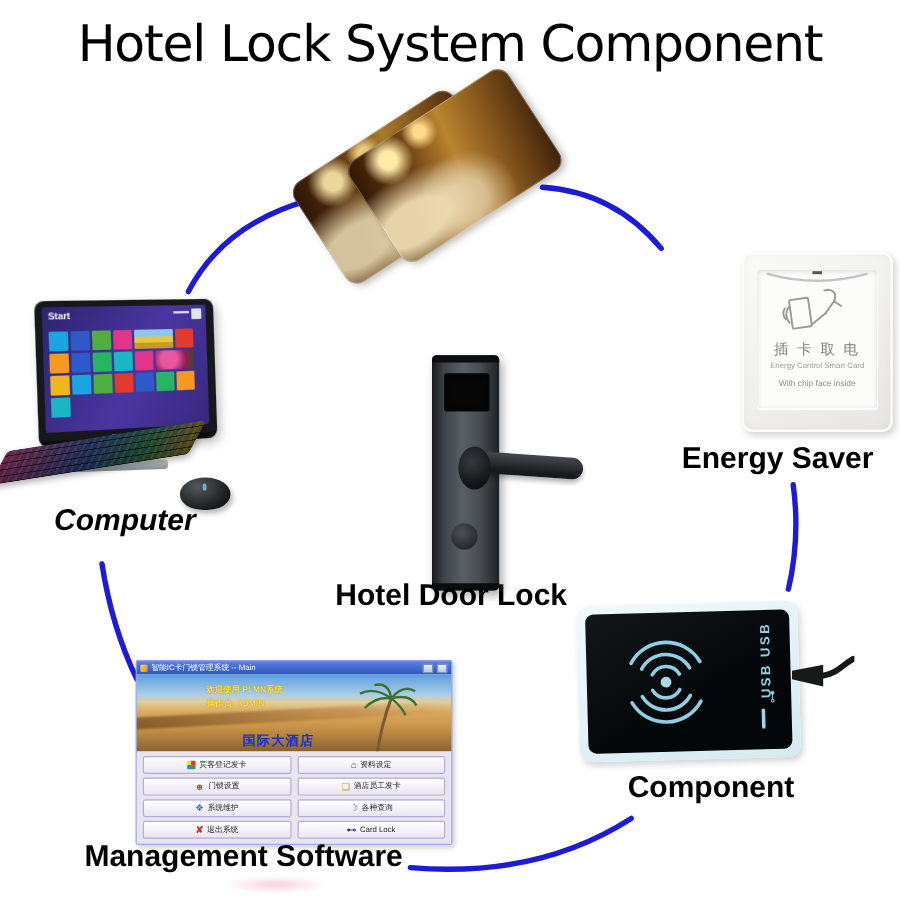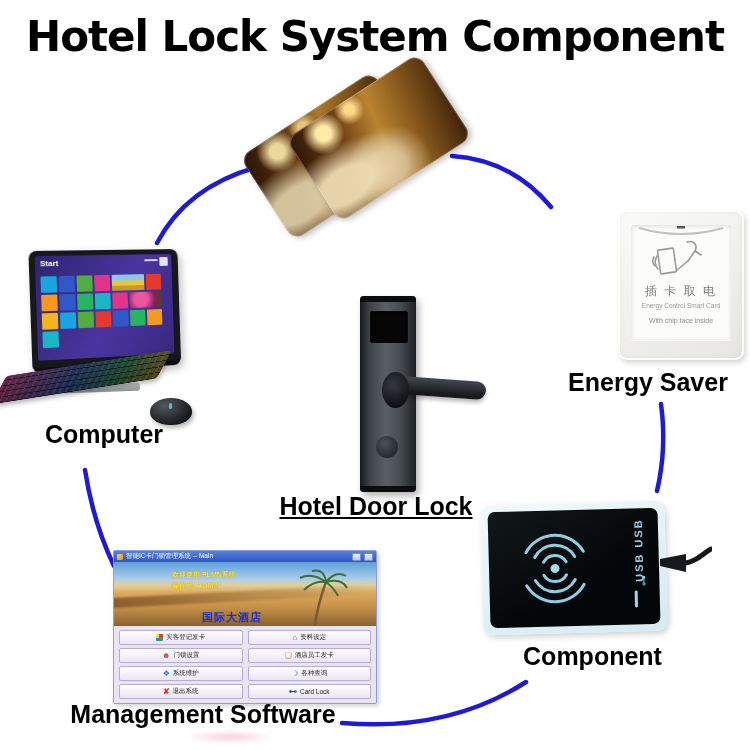--- a/index.html
+++ b/index.html
@@ -1,20 +1,20 @@
 <!DOCTYPE html>
 <html><head>
 <meta charset="utf-8">
 <style>
   html,body{margin:0;padding:0;background:#ffffff;}
   .stage{position:relative;width:750px;height:750px;background:#ffffff;overflow:hidden;
          font-family:"Liberation Sans",sans-serif;}
   
   .title{position:absolute;left:0;top:12px;width:100%;text-align:center;
-         font-family:"DejaVu Sans",sans-serif;font-weight:bold;font-size:42px;
+         font-family:"DejaVu Sans",sans-serif;font-weight:normal;font-size:42px;
          letter-spacing:-1px;color:#000;}
   
   .arcs{position:absolute;left:0;top:0;z-index:1;}
   
   .comp-label{position:absolute;font-weight:bold;font-size:25px;color:#000;text-align:center;z-index:3;}
   
   .smartcard{position:absolute;left:252px;top:88px;width:210px;height:160px;z-index:2;}
   .card{position:absolute;width:158px;height:100px;border-radius:12px;
         transform:rotate(-33deg);
         background:
@@ -212,31 +212,31 @@
           <div class="t c4"></div>
           <div class="t c7"></div>
         </div>
       </div>
     </div>
     <div class="neck"></div>
     <div class="mbase"></div>
     <div class="keyboard"></div>
     <div class="mouse"></div>
   </div>
-  <div class="comp-label" style="left:24px;top:420px;width:160px;">Computer</div>
+  <div class="comp-label" style="left:24px;top:420px;width:160px;font-style:italic;">Computer</div>
 
   <div class="doorlock">
     <div class="plate">
       <div class="lockwin"></div>
     </div>
     <div class="handlebar"></div>
     <div class="hub"></div>
     <div class="lockbtn"></div>
   </div>
-  <div class="comp-label" style="left:270px;top:492px;width:212px;text-decoration:underline;">Hotel Door Lock</div>
+  <div class="comp-label" style="left:270px;top:482px;width:212px;">Hotel Door Lock</div>
 
   <div class="encoder">
     <div class="enc-frame">
       <div class="enc-face">
         <svg width="120" height="110" viewBox="0 0 120 110" style="position:absolute;left:6px;top:2px;">
           <g fill="none" stroke="#8ecfe2" stroke-width="3" stroke-linecap="round">
             <path d="M48.7,49.5 A13 13 0 0 1 71.3,49.5"></path>
             <path d="M40,44.5 A23 23 0 0 1 80,44.5"></path>
             <path d="M31.3,39.5 A33 33 0 0 1 88.7,39.5"></path>
             <path d="M48.7,62.5 A13 13 0 0 0 71.3,62.5"></path>

